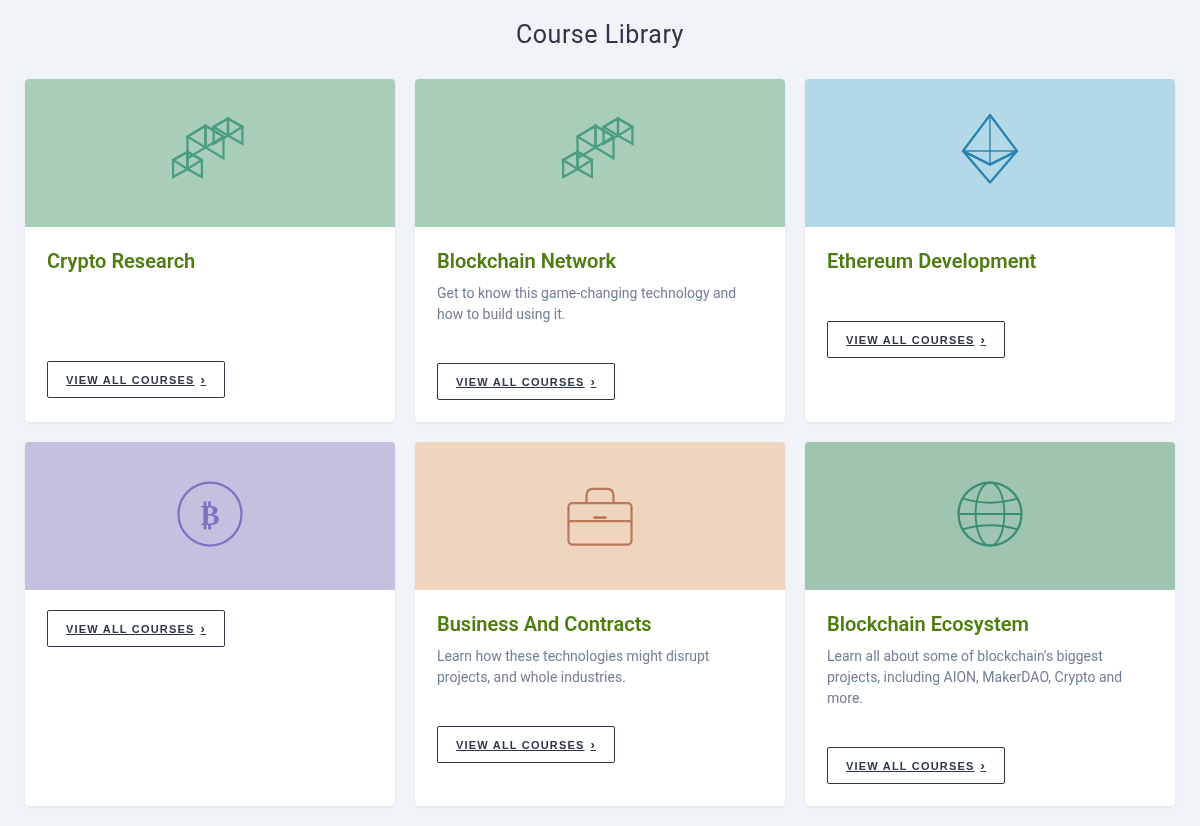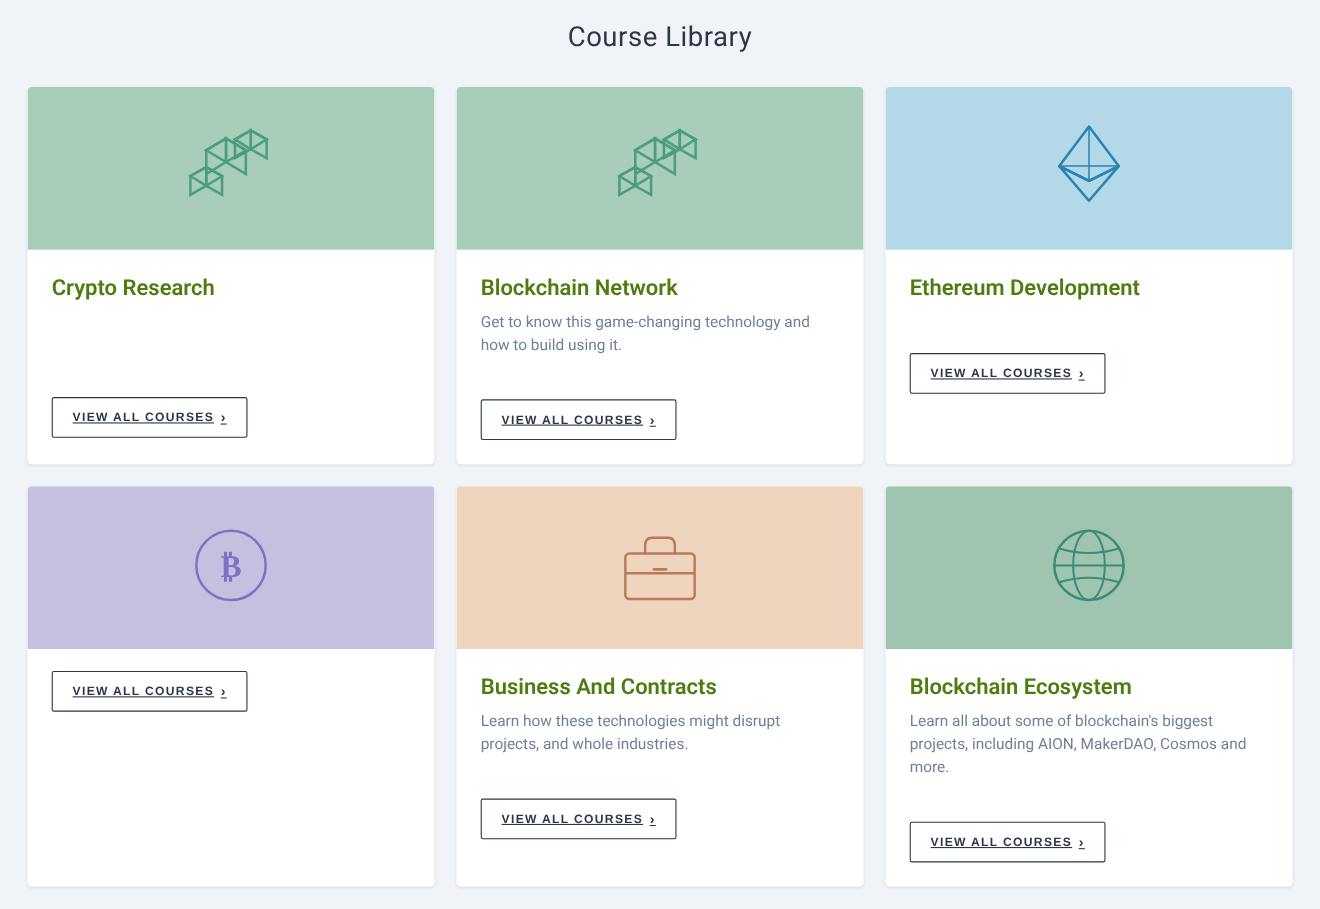--- a/index.html
+++ b/index.html
@@ -241,21 +241,21 @@
         <span><svg class="icon-svg" viewBox="0 0 100 100" fill="none" xmlns="http://www.w3.org/2000/svg">
         <circle cx="50" cy="50" r="35" stroke="#3a8c74" stroke-width="2.5"></circle>
         <ellipse cx="50" cy="50" rx="16" ry="35" stroke="#3a8c74" stroke-width="2"></ellipse>
         <line x1="15" y1="50" x2="85" y2="50" stroke="#3a8c74" stroke-width="2"></line>
         <path d="M20 33 Q50 42 80 33" stroke="#3a8c74" stroke-width="2" fill="none"></path>
         <path d="M20 67 Q50 58 80 67" stroke="#3a8c74" stroke-width="2" fill="none"></path>
       </svg></span>
       </div>
       <div class="card-body">
         <div class="card-title">Blockchain Ecosystem</div>
-        <div class="card-description">Learn all about some of blockchain's biggest projects, including AION, MakerDAO, Cosmos and more.</div>
+        <div class="card-description">Learn all about some of blockchain's biggest projects, including AION, MakerDAO, Crypto and more.</div>
       </div>
       <div class="card-footer">
         <button class="view-btn">
           <span>VIEW ALL COURSES</span>
           <span class="chevron">›</span>
         </button>
       </div>
     </div>
   </main>
 

